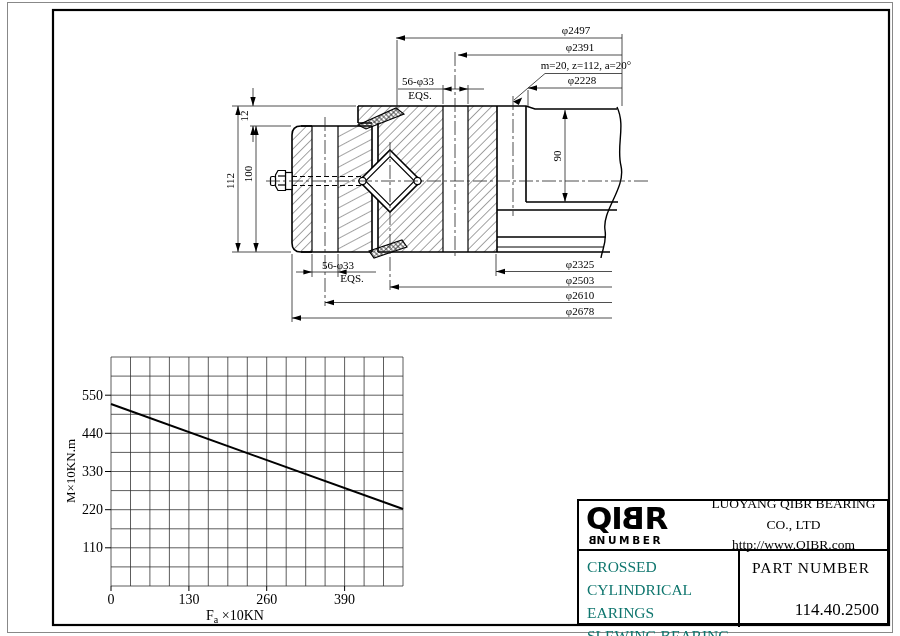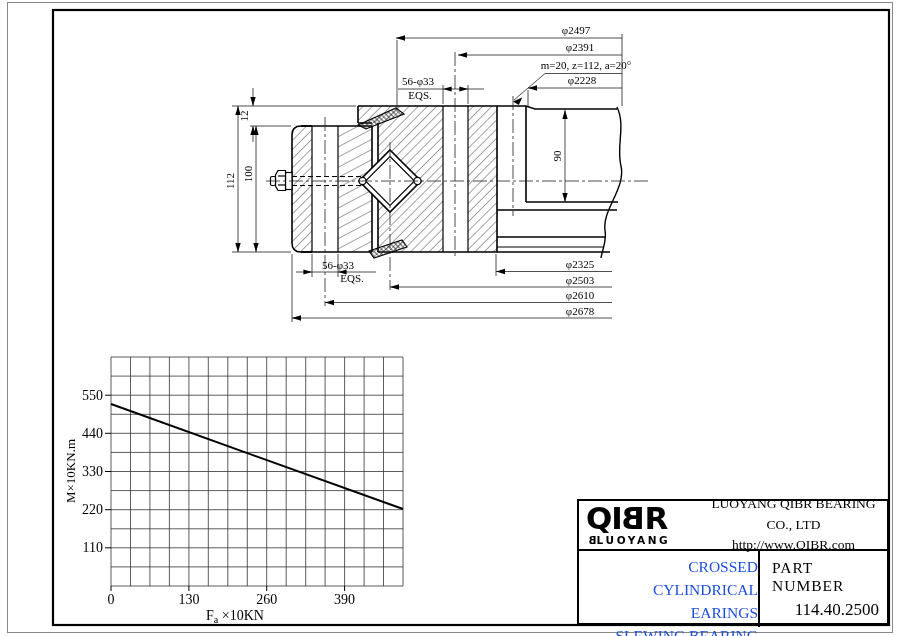--- a/index.html
+++ b/index.html
@@ -11,22 +11,22 @@
           box-sizing:border-box;border:2px solid #000;background:#fff;}
   #tb-row1{height:48px;border-bottom:2px solid #000;display:flex;align-items:center;}
   #logo{width:118px;padding-left:7px;display:flex;flex-direction:column;align-items:flex-start;}
   #logo-main{font-family:"DejaVu Sans",sans-serif;font-weight:900;font-size:31px;
              line-height:0.95;letter-spacing:-1px;color:#000;}
   #logo-sub{font-family:"DejaVu Sans",sans-serif;font-weight:700;font-size:10.5px;
             letter-spacing:2.6px;margin-top:1px;color:#000;}
   .flipB{display:inline-block;transform:scaleX(-1);}
   #company{flex:1;text-align:center;font-size:13.5px;line-height:1.55;color:#000;padding-right:4px;}
   #tb-row2{display:flex;height:76px;}
-  #product-cell{width:181px;border-right:2px solid #000;box-sizing:border-box;
-                padding:4px 0 0 8px;font-size:15.5px;line-height:23px;color:#1d4ed8;text-align:right;}
+  #product-cell{width:161px;border-right:2px solid #000;box-sizing:border-box;
+                padding:4px 0 0 8px;font-size:15.5px;line-height:23px;color:#0f766e;}
   #part-cell{flex:1;position:relative;border-radius:18px;}
   #part-label{position:absolute;left:12px;top:8px;font-size:15.5px;letter-spacing:1px;color:#000;}
   #part-number{position:absolute;right:8px;bottom:7px;font-size:17px;color:#000;margin-top:20px;}
 </style>
 </head>
 <body>
 
 <div id="page">
 
 <svg id="draw-svg" width="900" height="636" viewBox="0 0 900 636">
@@ -195,21 +195,21 @@
     <text x="235" y="620" text-anchor="middle" font-size="14">
       <tspan>F</tspan><tspan dy="3" font-size="10">a</tspan><tspan dy="-3"> ×10KN</tspan>
     </text>
   </g>
 </svg>
 
 <div id="tblock">
   <div id="tb-row1">
     <div id="logo">
       <div id="logo-main"><span>QI</span><span class="flipB">B</span><span>R</span></div>
-      <div id="logo-sub"><span class="flipB">B</span><span>LUOYANG</span></div>
+      <div id="logo-sub"><span class="flipB">B</span><span>NUMBER</span></div>
     </div>
     <div id="company">
       <div>LUOYANG QIBR BEARING CO., LTD</div>
       <div>http://www.QIBR.com</div>
     </div>
   </div>
   <div id="tb-row2">
     <div id="product-cell">
       <div>CROSSED</div>
       <div>CYLINDRICAL EARINGS</div>

